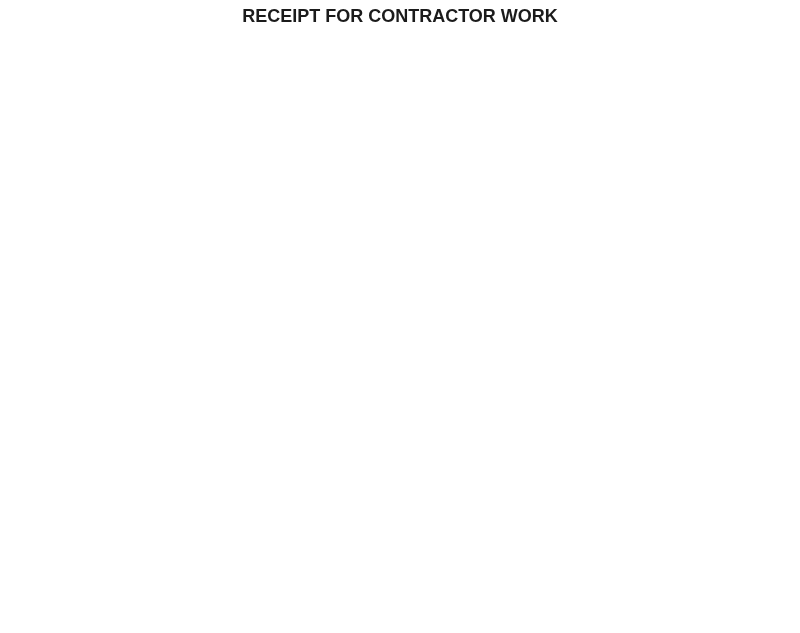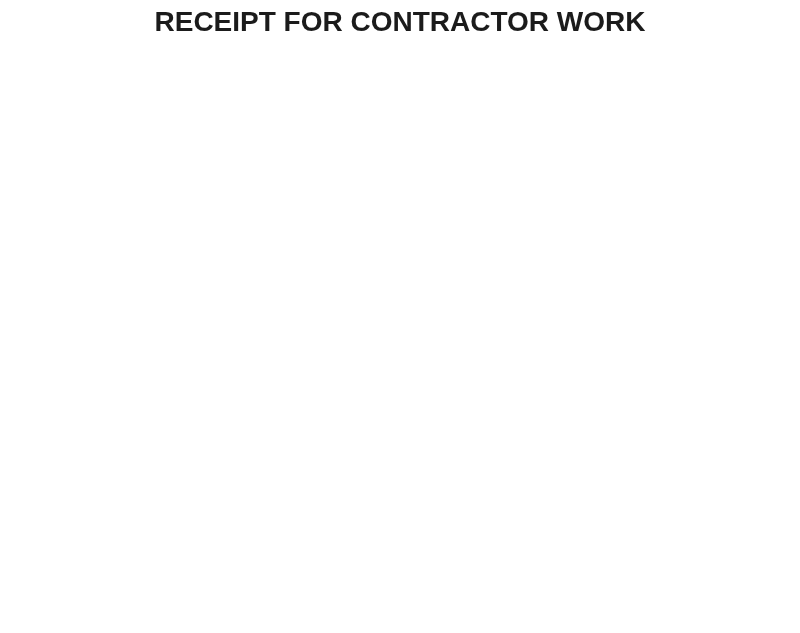--- a/index.html
+++ b/index.html
@@ -19,21 +19,21 @@
     width: 800px;
     height: 633px;
     background: #ffffff;
   }
   .title {
     position: absolute;
     top: 6px;
     left: 0;
     width: 100%;
     text-align: center;
-    font-size: 28px;
+    font-size: 18px;
     font-weight: bold;
     letter-spacing: 0px;
     white-space: pre;
   }
   .row {
     position: absolute;
     left: 25px;
     right: 0;
     height: 24px;
     line-height: 24px;

